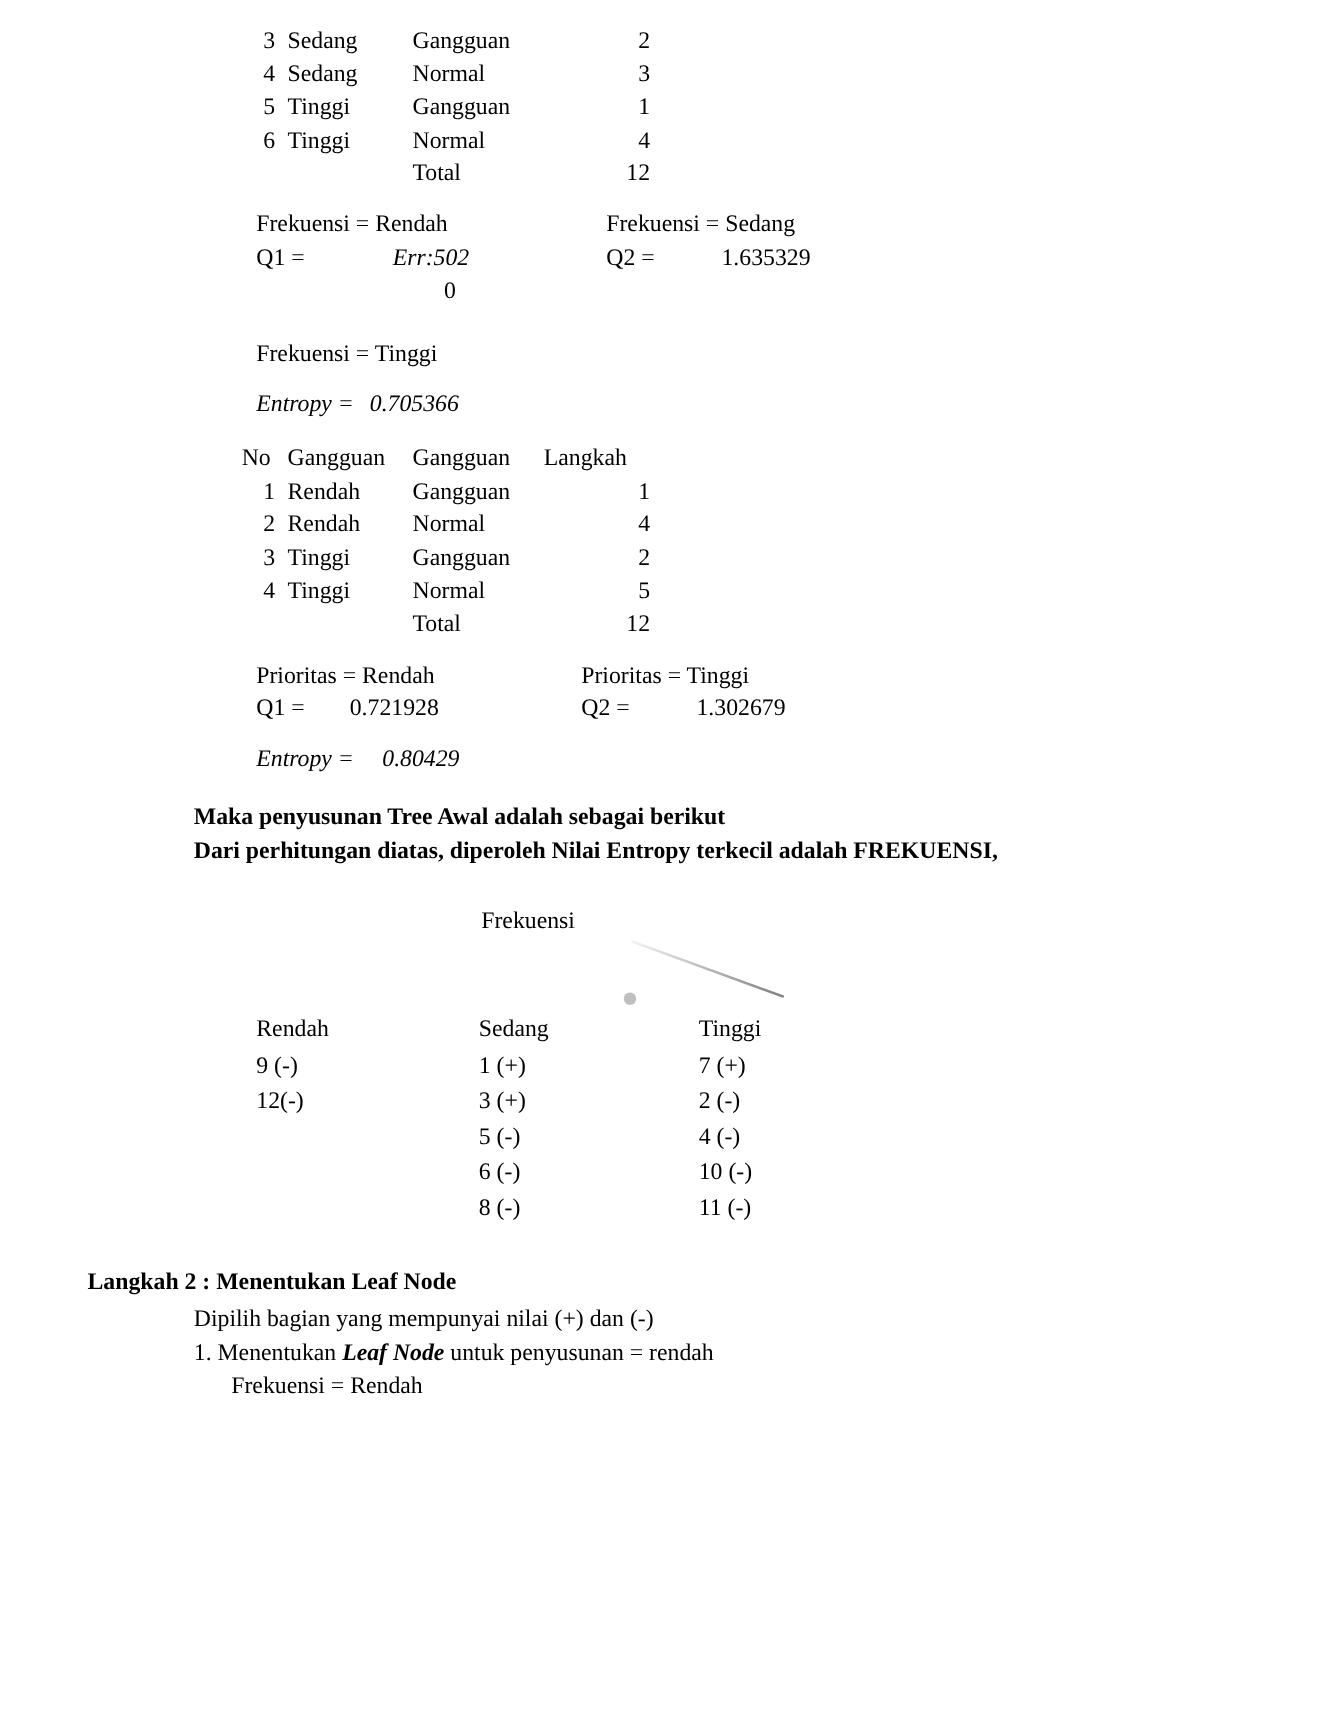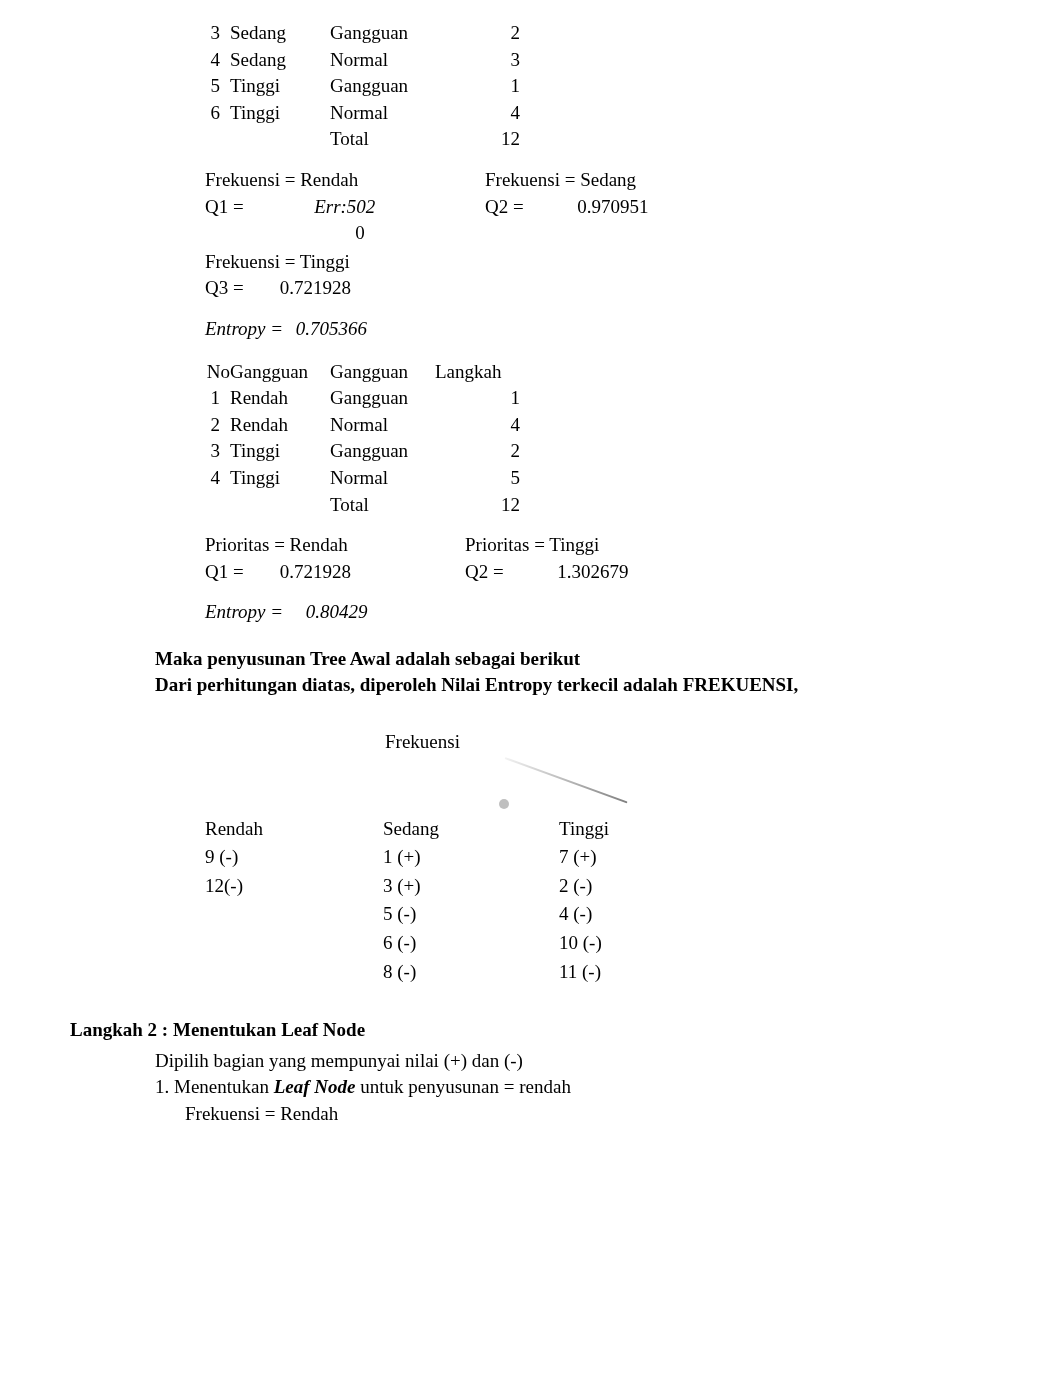--- a/index.html
+++ b/index.html
@@ -54,21 +54,21 @@
       top: 42px;
       width: 10px;
       height: 10px;
       background: rgba(0,0,0,0.25);
       border-radius: 50%;
     }
     .langkah { font-weight: bold; margin-top: 30px; }
     .langkah-content { margin-left: 85px; margin-top: 4px; }
     .italic { font-style: italic; font-weight: bold; }
     .indent1 { margin-left: 30px; }
-    .header-row .col-no { text-align: right; padding-right: 0; }
+    .header-row .col-no { text-align: center; padding-right: 0; }
   </style>
 </head>
 <body>
 
 <div class="table-section">
   <div class="row">
     <div class="col-no">3</div>
     <div class="col-pri">Sedang</div>
     <div class="col-gang">Gangguan</div>
     <div class="col-jum">2</div>
@@ -109,30 +109,26 @@
       </div>
       <div>
         <span class="lbl"></span>
         <span style="display:inline-block; width:60px; text-align:right;">0</span>
       </div>
     </div>
     <div class="calc-right">
       <div>Frekuensi = Sedang</div>
       <div>
         <span>Q2 =</span>
-        <span style="display:inline-block; width:120px; text-align:right;">0.970951</span>
-      </div>
-    </div>
-  </div>
-  <div style="margin-top:2px;">
+        <span style="display:inline-block; width:120px; text-align:right;">1.635329</span>
+      </div>
+    </div>
+  </div>
+  <div style="margin-top:24px;">
     <div>Frekuensi = Tinggi</div>
-    <div>
-      <span class="lbl" style="width:70px;">Q3 =</span>
-      <span>0.721928</span>
-    </div>
   </div>
   <div class="entropy-row">
     <span>Entropy =</span>
     <span style="margin-left:8px;">0.705366</span>
   </div>
 </div>
 
 <div class="table-section" style="margin-top:16px;">
   <div class="row header-row">
     <div class="col-no">No</div>

